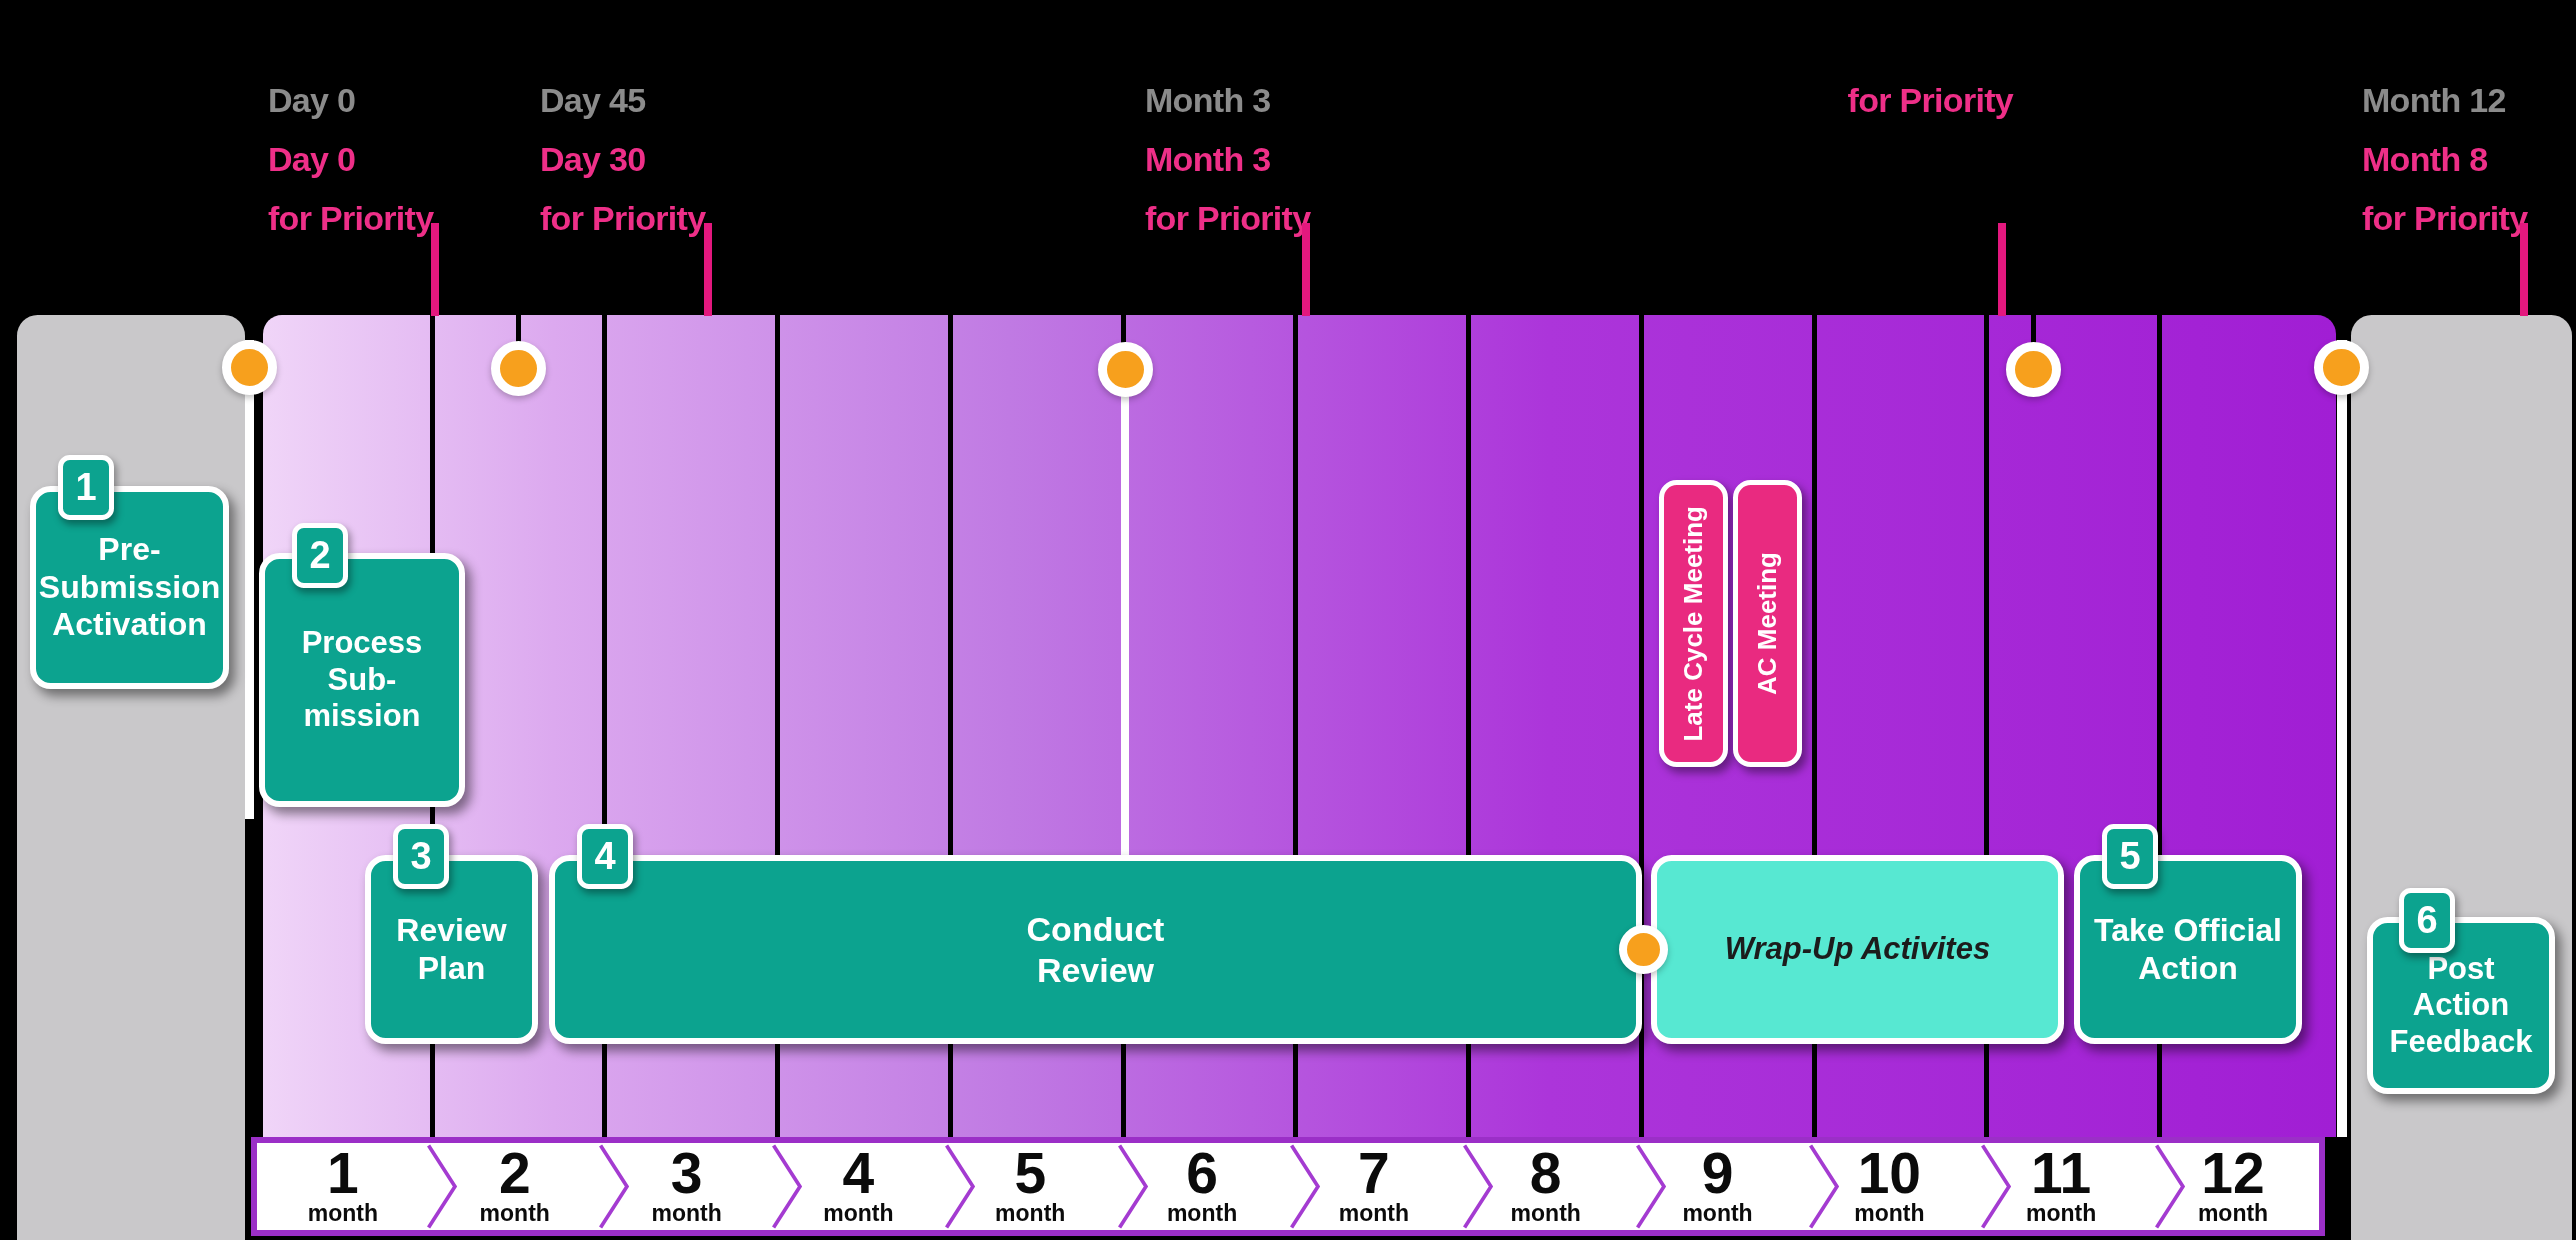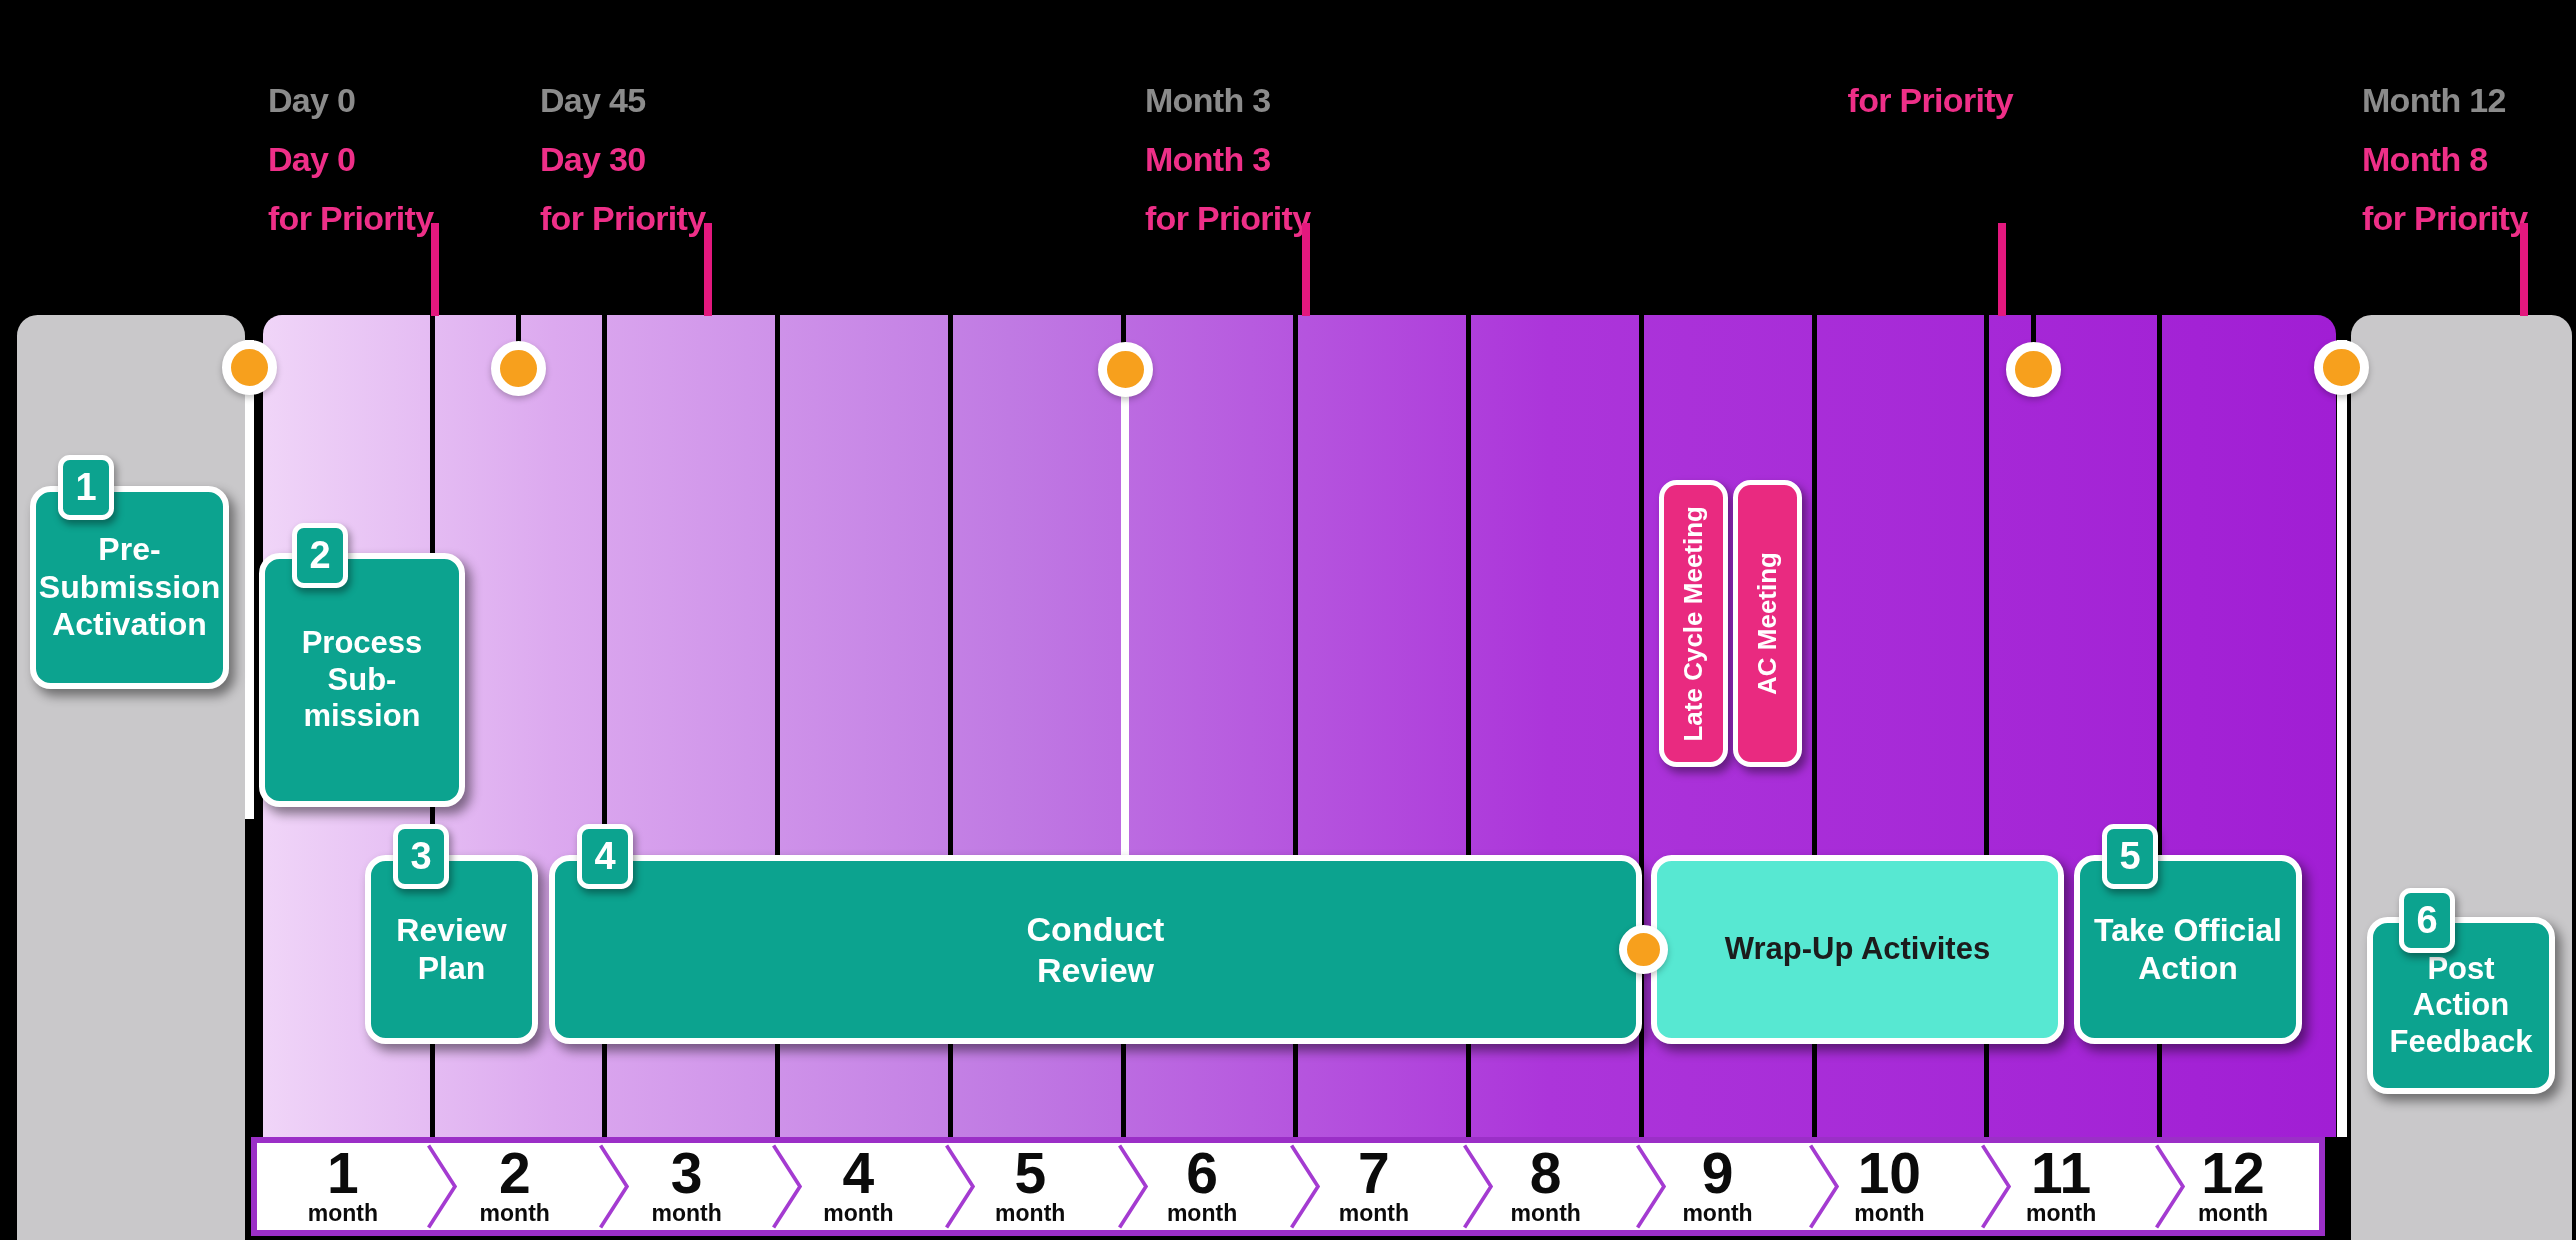--- a/index.html
+++ b/index.html
@@ -33,21 +33,21 @@
   .anno .std{color:#8B8B8B;}
   .anno .pri{color:#EE2F88;}
   .anno .right{text-align:right;}
   .conn{position:absolute;top:223px;width:8px;height:93px;background:#E3187E;}
 
   
   .tbox{position:absolute;background:#0CA38F;border:6.6px solid #fff;border-radius:20.6px;
     box-sizing:border-box;color:#fff;font-weight:bold;display:flex;align-items:center;
     justify-content:center;text-align:center;box-shadow:5.2px 6.6px 10.3px rgba(0,0,0,.45);}
   .tbox .label{white-space:pre-line;line-height:1.18;}
-  .mint{background:#57E8D2;color:#1c1c1c;}
+  .mint{background:#57E8D2;color:#1c1c1c;font-style:italic;}
   .badge{position:absolute;width:56px;height:65px;background:#0CA38F;border:5.2px solid #fff;
     border-radius:11.8px;box-sizing:border-box;color:#fff;font-size:38px;font-weight:bold;
     display:flex;align-items:center;justify-content:center;box-shadow:2.9px 4.4px 7.4px rgba(0,0,0,.35);}
   .primary-note{position:absolute;right:41px;top:0;height:100%;display:flex;align-items:center;}
   .primary-note .label{text-align:right;font-size:31px;}
 
   
   .mbox{position:absolute;top:480px;width:69px;height:287px;background:#E92A80;
     border:5.9px solid #fff;border-radius:17.7px;box-sizing:border-box;color:#fff;
     font-weight:bold;font-size:26px;display:flex;align-items:center;justify-content:center;

